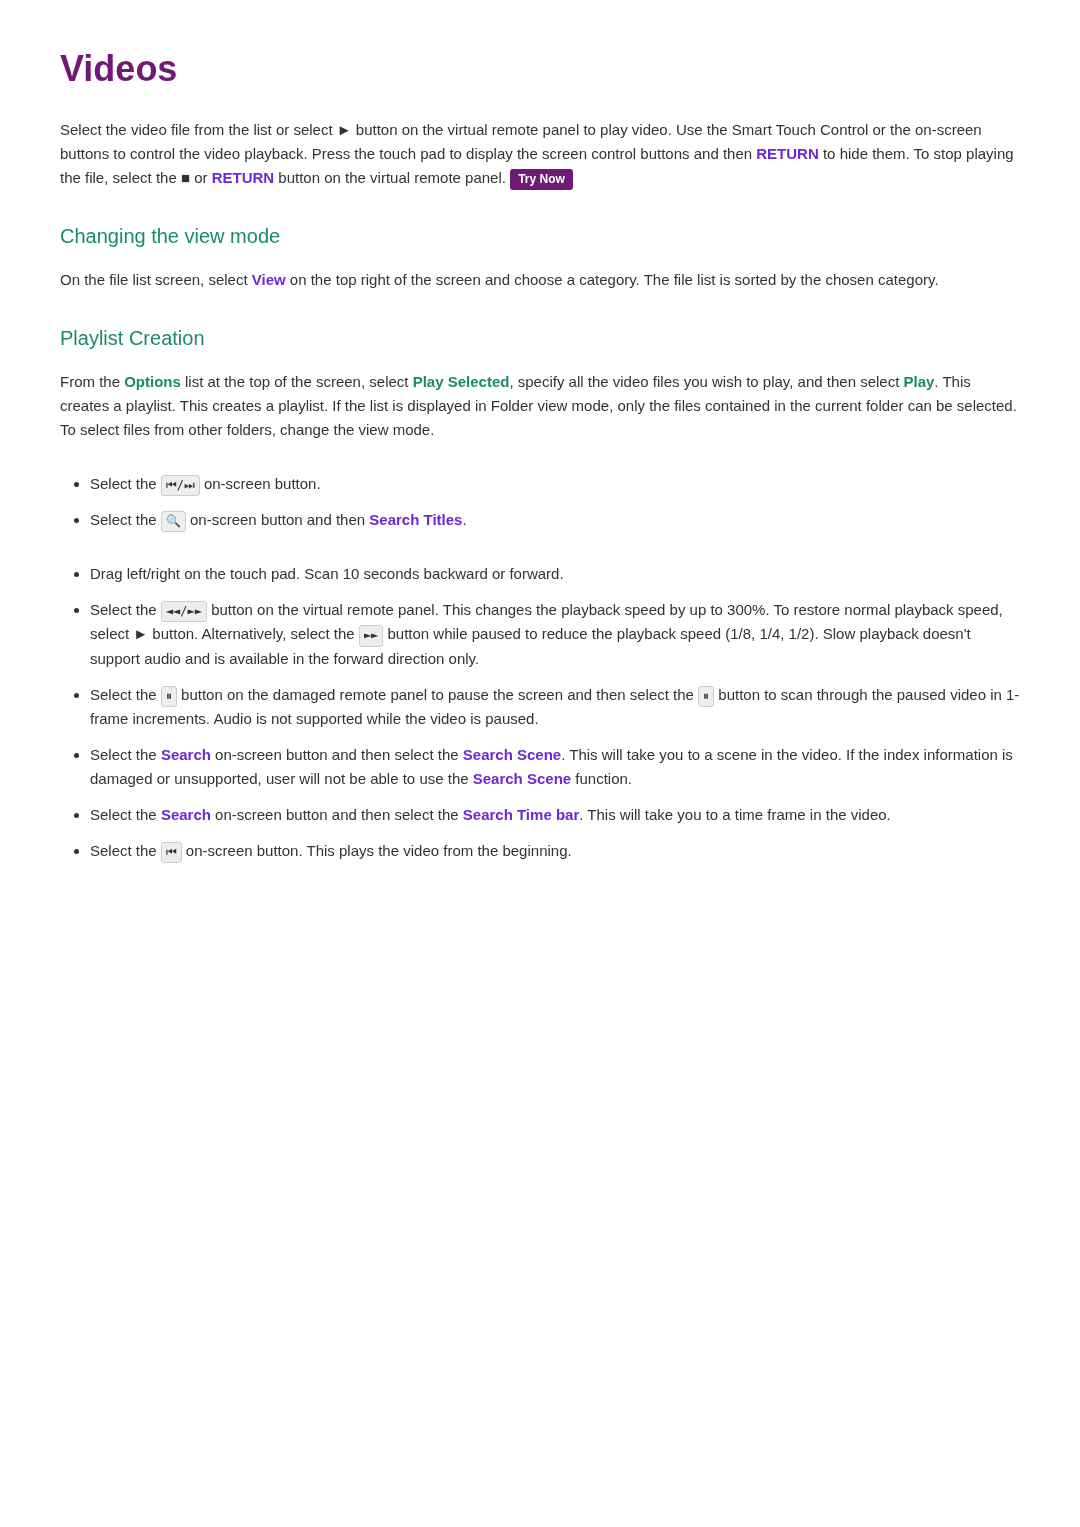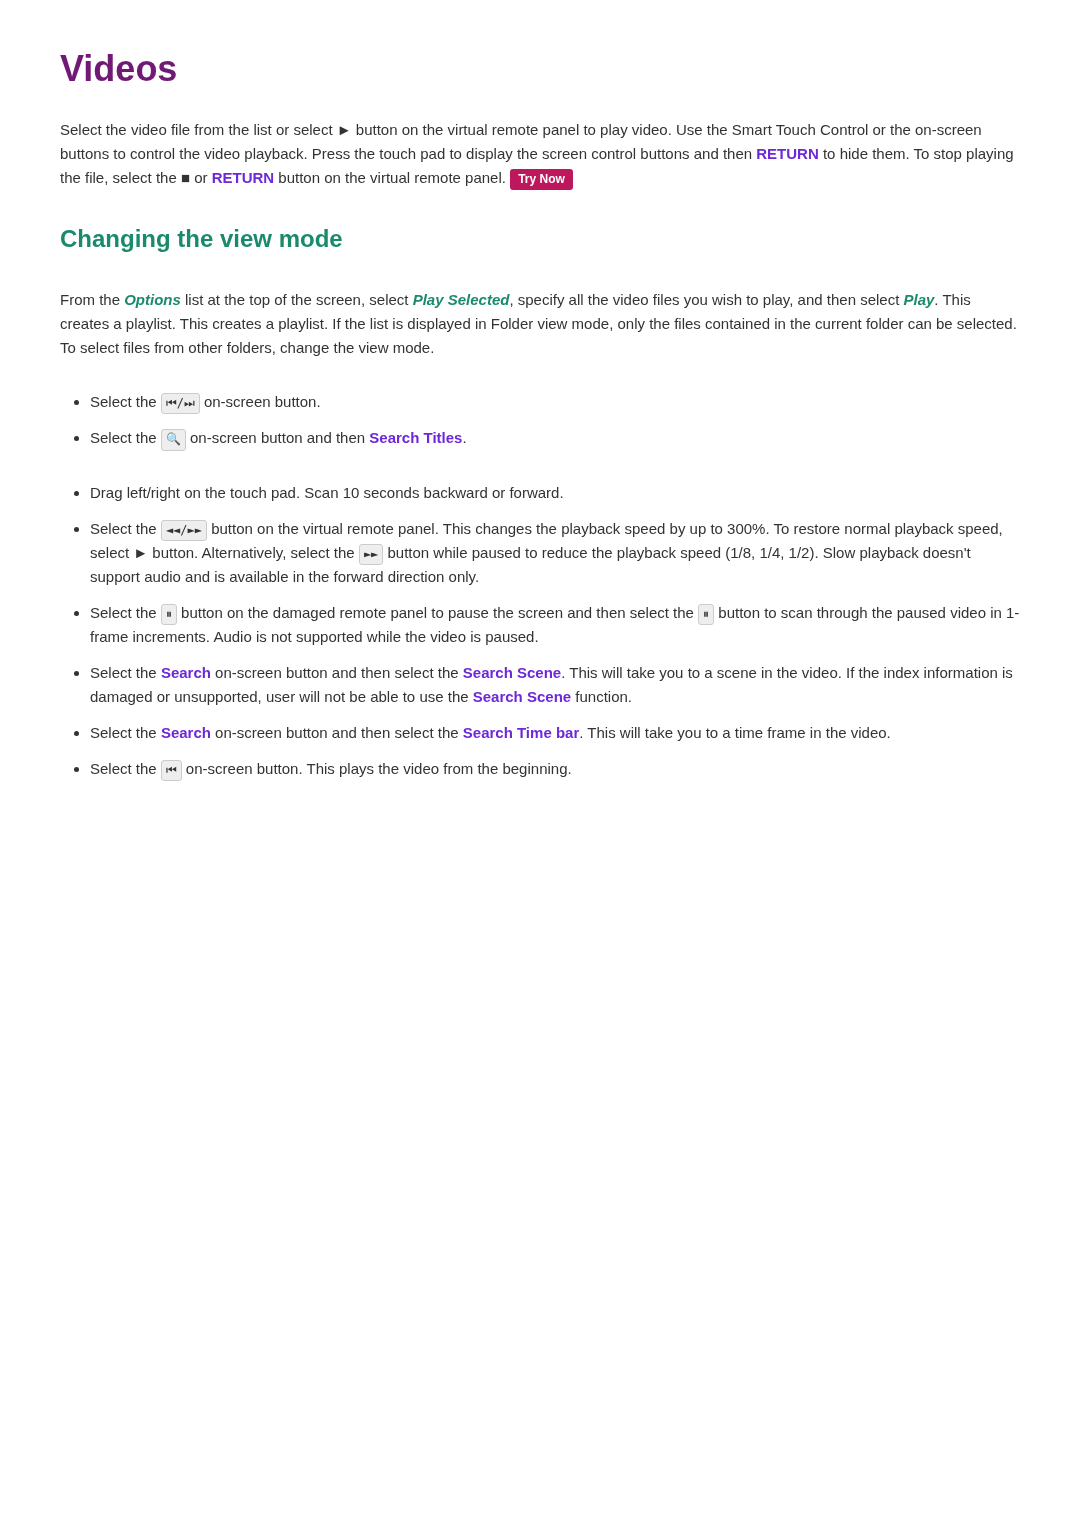--- a/index.html
+++ b/index.html
@@ -12,45 +12,44 @@
       padding: 40px 60px;
       max-width: 1080px;
     }
     h1 {
       font-size: 36px;
       font-weight: bold;
       color: #701a75;
       margin-bottom: 20px;
     }
     h2 {
-      font-size: 24px;
-      font-weight: bold;
+      font-size: 20px;
+      font-weight: normal;
       color: #1a8a6c;
       margin-top: 10px;
       margin-bottom: 16px;
     }
     p {
       margin-bottom: 14px;
       color: #333;
     }
     .section {
       margin-bottom: 30px;
     }
     .highlight-blue {
       color: #6d28d9;
       font-weight: bold;
     }
     .highlight-green {
       color: #1a8a6c;
       font-weight: bold;
-      font-style: italic;
     }
     .try-now {
       display: inline-block;
-      background-color: #be185d;
+      background-color: #701a75;
       color: #fff;
       font-size: 12px;
       padding: 1px 8px;
       border-radius: 3px;
       font-weight: bold;
     }
     ul {
       margin: 0 0 14px 30px;
     }
     ul li {
@@ -73,23 +72,27 @@
 <h1>Videos</h1>
 
 <div class="section">
   <p>
     <span>Select the video file from the list or select ► button on the virtual remote panel to play video. Use the Smart Touch Control or the on-screen buttons to control the video playback. Press the touch pad to display the screen control buttons and then </span><span class="highlight-blue">RETURN</span><span> to hide them. To stop playing the file, select the ■ or </span><span class="highlight-blue">RETURN</span><span> button on the virtual remote panel. </span><span class="try-now">Try Now</span>
   </p>
 </div>
 
 <div class="section">
   <h2>Changing the view mode</h2>
+  <p>
+    <span>On the file list screen, select </span><span class="highlight-blue">View</span><span> on the top right of the screen and choose a category. The file list is sorted by the chosen category.</span>
+  </p>
 </div>
 
 <div class="section">
+  <h2>Playlist Creation</h2>
   <p>
     <span>From the </span><span class="highlight-green">Options</span><span> list at the top of the screen, select </span><span class="highlight-green">Play Selected</span><span>, specify all the video files you wish to play, and then select </span><span class="highlight-green">Play</span><span>. This creates a playlist. This creates a playlist. If the list is displayed in Folder view mode, only the files contained in the current folder can be selected. To select files from other folders, change the view mode.</span>
   </p>
 </div>
 
 <div class="section">
   <ul>
     <li>
       <span>Select the </span><span class="icon-box">⏮/⏭</span><span> on-screen button.</span>
     </li>

